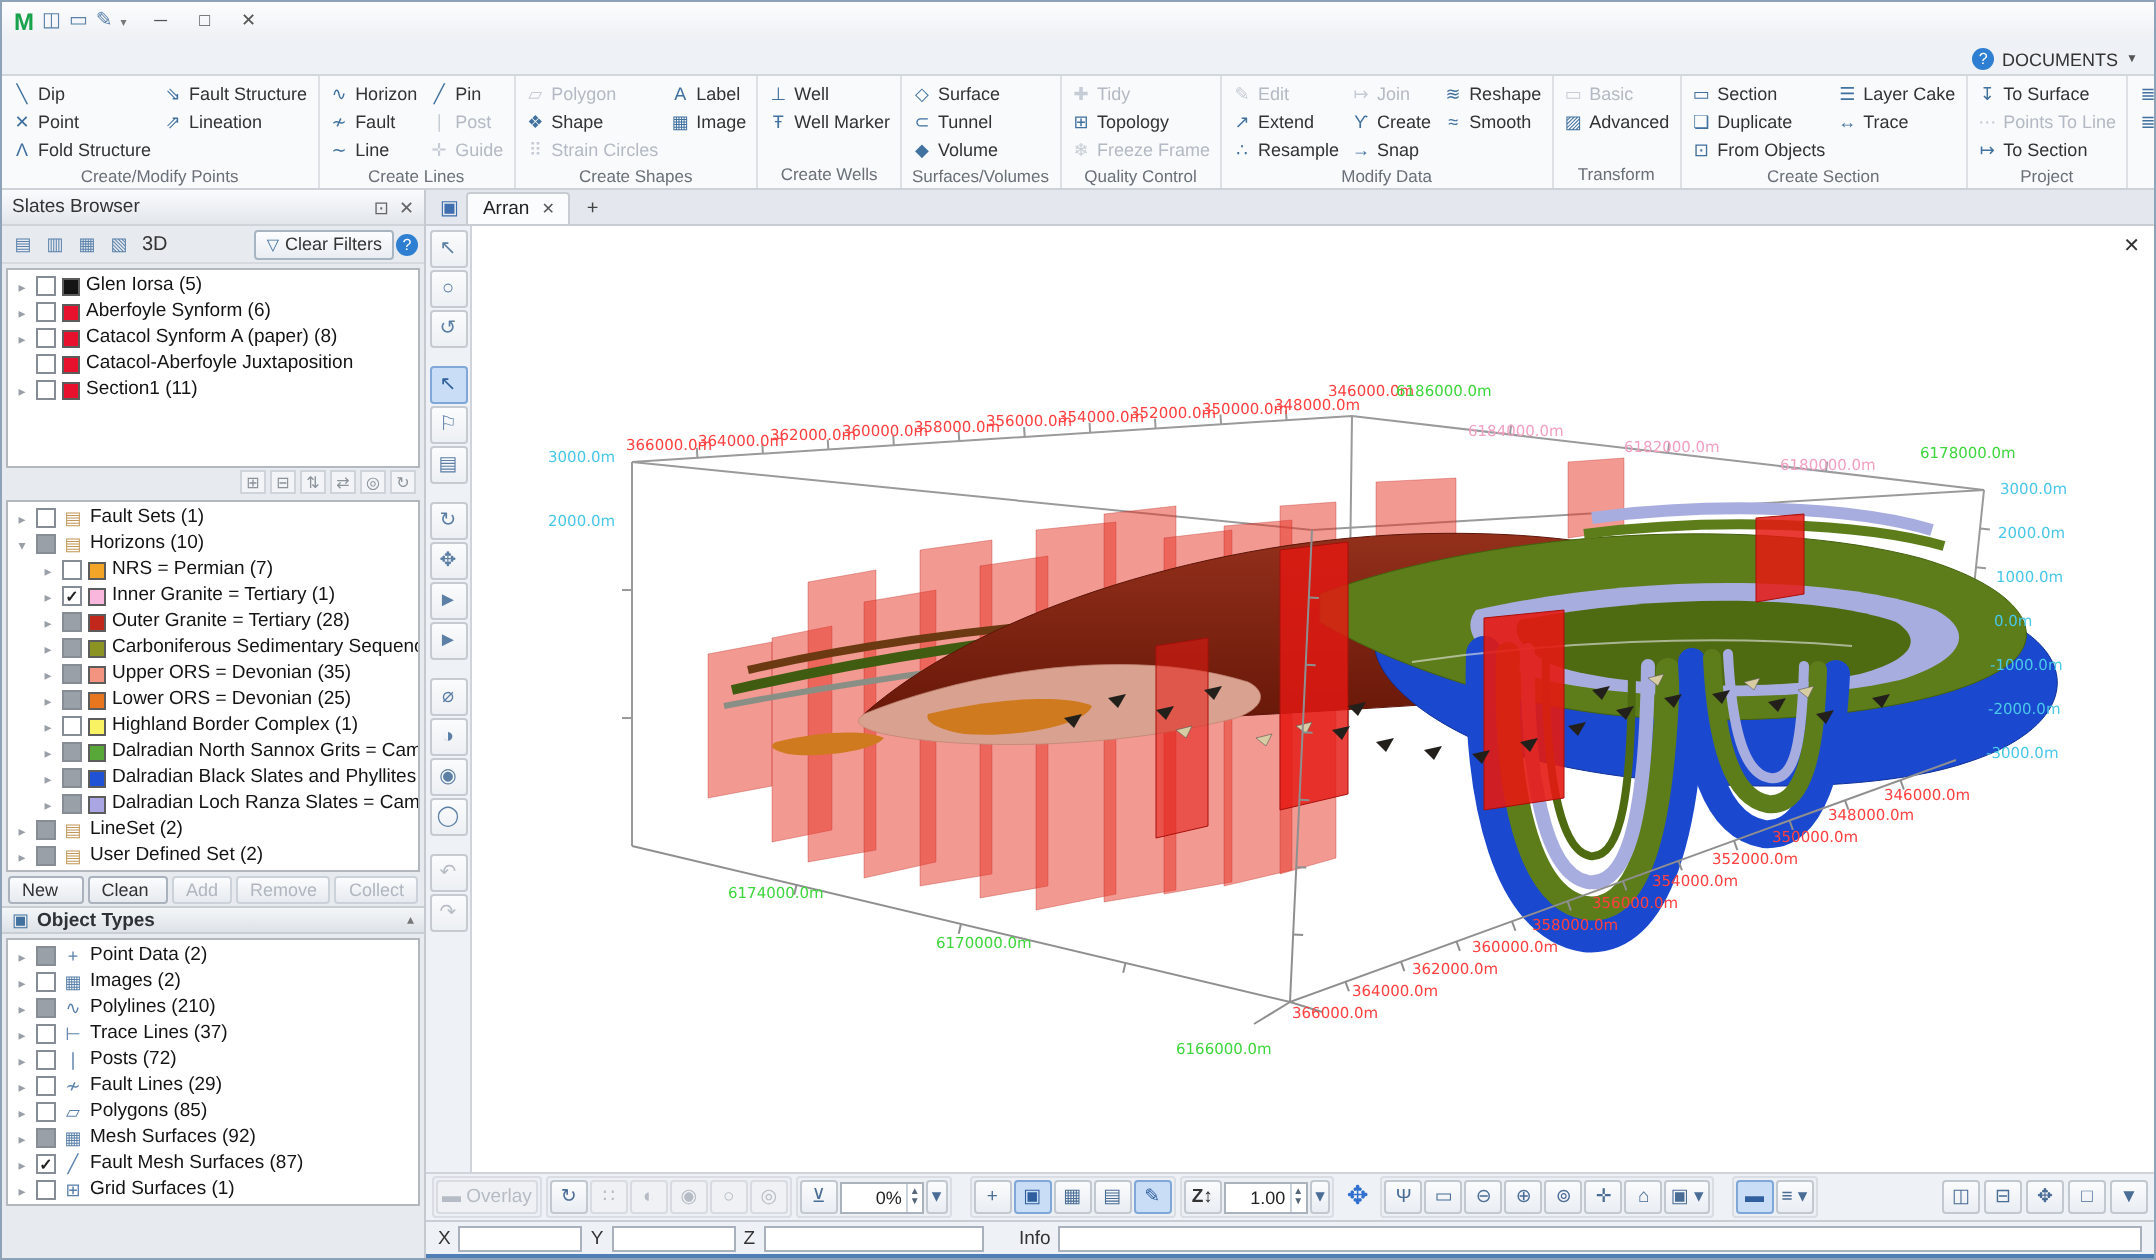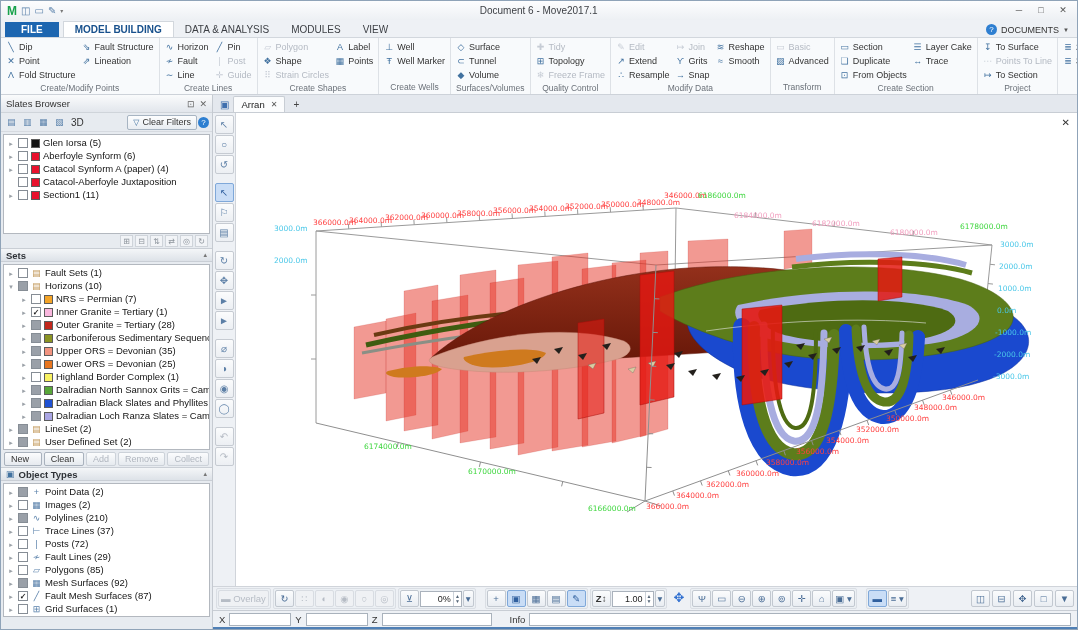--- a/index.html
+++ b/index.html
@@ -101,36 +101,28 @@
 <div id="app">
 
   <div class="titlebar">
     <div class="qat">
       <span class="logo">M</span>
       <span class="qicon">◫</span>
       <span class="qicon">▭</span>
       <span class="qicon">✎</span>
       <span class="qdrop">▾</span>
     </div>
-    <div class="title">Document 6 - Move2017.1</div>
     <div class="winbtns">
       <span class="winbtn">─</span>
       <span class="winbtn">□</span>
       <span class="winbtn">✕</span>
     </div>
   </div>
 
   <div class="tabrow">
-    <div id="ribbon-tabs" style="display:flex;align-items:flex-end">
-        <div class="rtab file">FILE</div>
-        <div class="rtab active">MODEL BUILDING</div>
-        <div class="rtab">DATA &amp; ANALYSIS</div>
-        <div class="rtab">MODULES</div>
-        <div class="rtab">VIEW</div>
-      </div>
     <div class="tabrow-right">
       <span class="help-circle">?</span>
       <span>DOCUMENTS</span>
       <span class="ddarrow">▼</span>
     </div>
   </div>
 
   <div class="ribbon" id="ribbon-groups">
       <div class="rgroup">
         <div class="rcols">
@@ -210,21 +202,21 @@
               <span>Strain Circles</span>
             </div>
           </div>
           <div class="rcol">
             <div class="ritem">
               <span class="ricon">A</span>
               <span>Label</span>
             </div>
             <div class="ritem">
               <span class="ricon">▦</span>
-              <span>Points</span>
+              <span>Image</span>
             </div>
           </div>
         </div>
         <div class="rtitle">Create Shapes</div>
       </div>
       <div class="rgroup">
         <div class="rcols">
           <div class="rcol">
             <div class="ritem">
               <span class="ricon">⊥</span>
@@ -292,21 +284,21 @@
               <span>Resample</span>
             </div>
           </div>
           <div class="rcol">
             <div class="ritem disabled">
               <span class="ricon">↦</span>
               <span>Join</span>
             </div>
             <div class="ritem">
               <span class="ricon">Ƴ</span>
-              <span>Grits</span>
+              <span>Create</span>
             </div>
             <div class="ritem">
               <span class="ricon">→</span>
               <span>Snap</span>
             </div>
           </div>
           <div class="rcol">
             <div class="ritem">
               <span class="ricon">≋</span>
               <span>Reshape</span>
@@ -433,21 +425,21 @@
             <div class="trow" style="padding-left: 3px;">
               <span class="arrow">▸</span>
               <span class="cb off"></span>
               <span class="swatch" style="background: rgb(232, 17, 45);"></span>
               <span class="tlabel">Aberfoyle Synform (6)</span>
             </div>
             <div class="trow" style="padding-left: 3px;">
               <span class="arrow">▸</span>
               <span class="cb off"></span>
               <span class="swatch" style="background: rgb(232, 17, 45);"></span>
-              <span class="tlabel">Catacol Synform A (paper) (4)</span>
+              <span class="tlabel">Catacol Synform A (paper) (8)</span>
             </div>
             <div class="trow" style="padding-left: 3px;">
               <span class="arrow"></span>
               <span class="cb off"></span>
               <span class="swatch" style="background: rgb(232, 17, 45);"></span>
               <span class="tlabel">Catacol-Aberfoyle Juxtaposition</span>
             </div>
             <div class="trow" style="padding-left: 3px;">
               <span class="arrow">▸</span>
               <span class="cb off"></span>
@@ -458,24 +450,20 @@
       </div>
       <div class="sections-tools" id="sections-tools">
           <span class="st-icon">⊞</span>
           <span class="st-icon">⊟</span>
           <span class="st-icon">⇅</span>
           <span class="st-icon">⇄</span>
           <span class="st-icon">◎</span>
           <span class="st-icon">↻</span>
         </div>
 
-      <div class="collapse-header">
-        <span>Sets</span>
-        <span class="chev">▴</span>
-      </div>
       <div class="tree-block" style="height:186px">
         <div id="sets-list">
             <div class="trow" style="padding-left: 3px;">
               <span class="arrow">▸</span>
               <span class="cb off"></span>
               <span class="ticon folder">▤</span>
               <span class="tlabel">Fault Sets (1)</span>
             </div>
             <div class="trow" style="padding-left: 3px;">
               <span class="arrow">▾</span>
@@ -842,21 +830,21 @@
               <span class="axlbl" style="left: 763px; top: 150px; color: rgb(73, 199, 232);">2000.0m</span>
               <span class="axlbl" style="left: 762px; top: 172px; color: rgb(73, 199, 232);">1000.0m</span>
               <span class="axlbl" style="left: 761px; top: 194px; color: rgb(73, 199, 232);">0.0m</span>
               <span class="axlbl" style="left: 759px; top: 216px; color: rgb(73, 199, 232);">-1000.0m</span>
               <span class="axlbl" style="left: 758px; top: 238px; color: rgb(73, 199, 232);">-2000.0m</span>
               <span class="axlbl" style="left: 757px; top: 260px; color: rgb(73, 199, 232);">-3000.0m</span>
               <span class="axlbl" style="left: 38px; top: 112px; color: rgb(73, 199, 232);">3000.0m</span>
               <span class="axlbl" style="left: 38px; top: 144px; color: rgb(73, 199, 232);">2000.0m</span>
               <span class="axlbl" style="left: 128px; top: 330px; color: rgb(62, 214, 62);">6174000.0m</span>
               <span class="axlbl" style="left: 232px; top: 355px; color: rgb(62, 214, 62); text-align: right;">6170000.0m</span>
-              <span class="axlbl" style="left: 352px; top: 392px; color: rgb(62, 214, 62);">6166000.0m</span>
+              <span class="axlbl" style="left: 352px; top: 408px; color: rgb(62, 214, 62);">6166000.0m</span>
               <span class="axlbl" style="left: 410px; top: 390px; color: rgb(255, 64, 64);">366000.0m</span>
               <span class="axlbl" style="left: 440px; top: 379px; color: rgb(255, 64, 64);">364000.0m</span>
               <span class="axlbl" style="left: 470px; top: 368px; color: rgb(255, 64, 64);">362000.0m</span>
               <span class="axlbl" style="left: 500px; top: 357px; color: rgb(255, 64, 64);">360000.0m</span>
               <span class="axlbl" style="left: 530px; top: 346px; color: rgb(255, 64, 64);">358000.0m</span>
               <span class="axlbl" style="left: 560px; top: 335px; color: rgb(255, 64, 64);">356000.0m</span>
               <span class="axlbl" style="left: 590px; top: 324px; color: rgb(255, 64, 64);">354000.0m</span>
               <span class="axlbl" style="left: 620px; top: 313px; color: rgb(255, 64, 64);">352000.0m</span>
               <span class="axlbl" style="left: 650px; top: 302px; color: rgb(255, 64, 64);">350000.0m</span>
               <span class="axlbl" style="left: 678px; top: 291px; color: rgb(255, 64, 64);">348000.0m</span>

